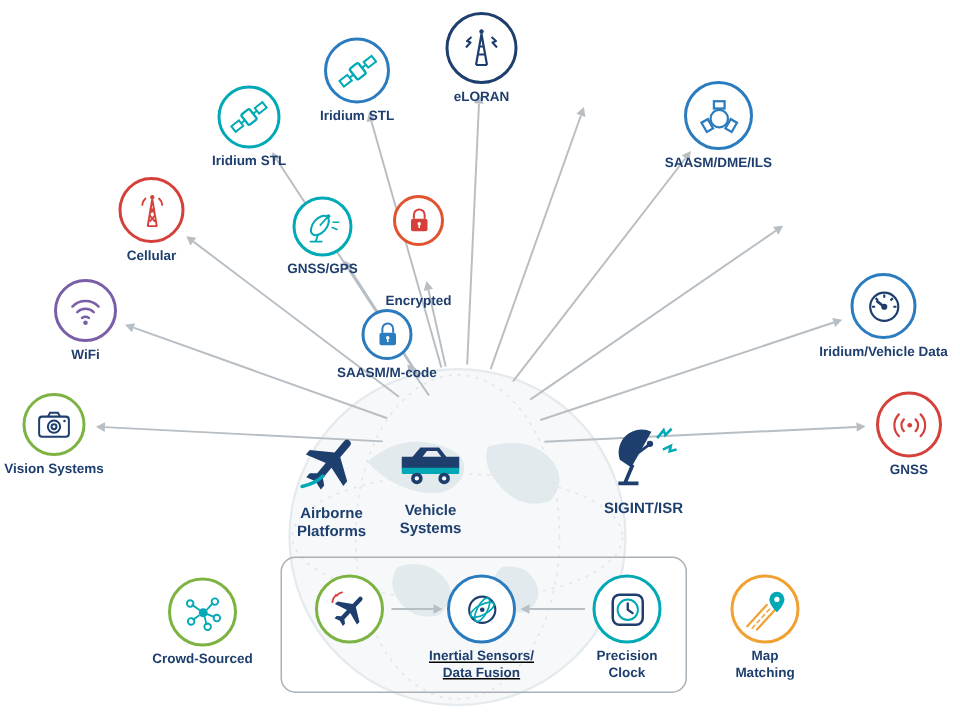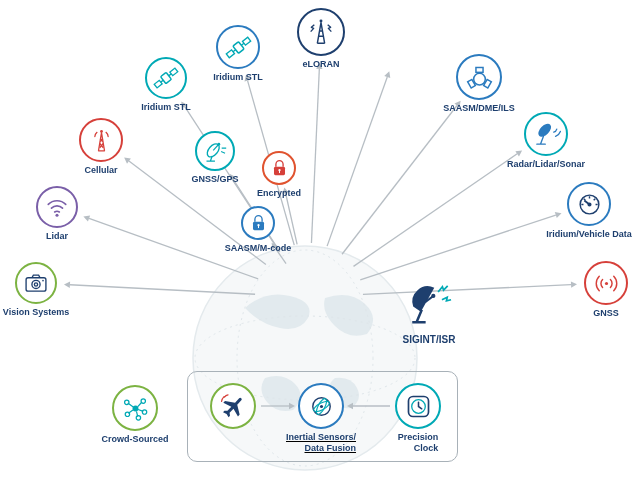--- a/index.html
+++ b/index.html
@@ -10,21 +10,21 @@
   }
   .globe { position:absolute; pointer-events:none; }
   #spokes { position:absolute; left:0; top:0; pointer-events:none; }
   .pnt-box { position:absolute; border:1.5px solid #a8b1b8; border-radius:10px; background:transparent; }
   #stage { position:absolute; left:0; top:0; width:640px; height:482px; }
   .node { position:absolute; width:120px; display:flex; flex-direction:column; align-items:center; }
   .circle { border:2.6px solid #999; border-radius:50%; background:#fff;
             display:flex; align-items:center; justify-content:center; }
   .picon { display:flex; align-items:center; justify-content:center; height:50px; }
   .label { margin-top:3px; font-size:9px; font-weight:600; color:#1e3f6e;
-           text-align:right; line-height:1.22; white-space:pre-line; }
+           text-align:center; line-height:1.22; white-space:pre-line; }
   .platform .label { font-size:10px; font-weight:700; margin-top:4px; }
 </style>
 </head>
 <body>
 
 <svg class="globe" width="240" height="240" viewBox="0 0 240 240" style="left:185px; top:238px;">
   <circle cx="120" cy="120" r="112" fill="#f6f8f9" stroke="#e4eaed" stroke-width="1.5"></circle>
   <g fill="#e2eaee">
     <path d="M60 70q20-18 45-12t18 22q-8 14-28 10t-35-20z"></path>
     <path d="M140 60q25-8 40 6t2 30q-18 6-32-8t-10-28z"></path>
@@ -121,29 +121,20 @@
           <g fill="none" stroke="#2b7bbf" stroke-width="2.3">
             <circle cx="24" cy="26.5" r="9"></circle>
             <rect x="18.5" y="8.5" width="11" height="7.5"></rect>
             <rect x="18.5" y="8.5" width="11" height="7.5" transform="rotate(120 24 26.5)"></rect>
             <rect x="18.5" y="8.5" width="11" height="7.5" transform="rotate(-120 24 26.5)"></rect>
           </g>
         </svg>
       </div>
       <div class="label">SAASM/DME/ILS</div>
     </div>
-    <div class="node" style="left: 486px; top: 112px;">
-      <div class="circle" style="width: 44px; height: 44px; border-color: rgb(0, 169, 181);">
-        <svg viewBox="0 0 48 48" width="29" height="29">
-          <ellipse cx="21" cy="17" rx="13" ry="7.5" transform="rotate(-45 21 17)" fill="#2b7bbf"></ellipse>
-          <path d="M19 27l-5 13M8 40h14M36 20a7 7 0 0 0 5-5M39 27a13 13 0 0 0 8-8" stroke="#2b7bbf" stroke-width="2.2" fill="none" stroke-linecap="round"></path>
-        </svg>
-      </div>
-      <div class="label">Radar/Lidar/Sonar</div>
-    </div>
     <div class="node" style="left: 529px; top: 182px;">
       <div class="circle" style="width: 44px; height: 44px; border-color: rgb(43, 123, 191);">
         <svg viewBox="0 0 48 48" width="29" height="29">
           <g fill="none" stroke="#1e3f6e" stroke-width="2.4">
             <circle cx="24" cy="24" r="15.5"></circle>
             <path d="M24 10.5v3.5M14.5 14.5l2.6 2.6M33.5 14.5l-2.6 2.6M10.5 24h3.5M34 24h3.5"></path>
             <path d="M24 24l-8.5-6.5" stroke-width="3"></path>
             <circle cx="24" cy="24" r="2.2" fill="#1e3f6e"></circle>
           </g>
         </svg>
@@ -179,21 +170,21 @@
       <div class="circle" style="width: 42px; height: 42px; border-color: rgb(122, 95, 168);">
         <svg viewBox="0 0 48 48" width="28" height="28">
           <g fill="none" stroke="#7a5fa8" stroke-width="2.8" stroke-linecap="round">
             <path d="M9 19.5a21 21 0 0 1 30 0"></path>
             <path d="M14.5 26a13.5 13.5 0 0 1 19 0"></path>
             <path d="M20 32.5a7.5 7.5 0 0 1 8 0"></path>
           </g>
           <circle cx="24" cy="38" r="2.6" fill="#7a5fa8"></circle>
         </svg>
       </div>
-      <div class="label">Lidar</div>
+      <div class="label">WiFi</div>
     </div>
     <div class="node" style="left: -24px; top: 262px;">
       <div class="circle" style="width: 42px; height: 42px; border-color: rgb(124, 179, 66);">
         <svg viewBox="0 0 48 48" width="28" height="28">
           <g fill="none" stroke="#1e3f6e" stroke-width="2.3">
             <rect x="7" y="15" width="34" height="23" rx="3.5"></rect>
             <path d="M17 15l2.5-4.5h9L31 15"></path>
             <circle cx="24" cy="26.5" r="7"></circle>
             <circle cx="24" cy="26.5" r="2.8"></circle>
             <circle cx="36" cy="20" r="1.4" fill="#1e3f6e" stroke="none"></circle>
@@ -207,21 +198,21 @@
         <svg viewBox="0 0 48 48" width="27" height="27">
           <ellipse cx="20" cy="22" rx="13.5" ry="8" transform="rotate(-50 20 22)" fill="none" stroke="#00a9b5" stroke-width="2.4"></ellipse>
           <path d="M20 22l9-10" stroke="#00a9b5" stroke-width="2"></path>
           <circle cx="30" cy="11" r="2.4" fill="#00a9b5"></circle>
           <path d="M18 32l-3 9M8 41h15" stroke="#00a9b5" stroke-width="2.2" fill="none"></path>
           <path d="M34 24l7 3M35 18h8" stroke="#00a9b5" stroke-width="1.8"></path>
         </svg>
       </div>
       <div class="label">GNSS/GPS</div>
     </div>
-    <div class="node" style="left: 219px; top: 151px;">
+    <div class="node" style="left: 219px; top: 130px; gap: 28px;">
       <div class="circle" style="width: 34px; height: 34px; border-color: rgb(224, 83, 47);">
         <svg viewBox="0 0 48 48" width="23" height="23">
           <path d="M16.5 20.5v-5.5a7.5 7.5 0 0 1 15 0v5.5" fill="none" stroke="#d6403a" stroke-width="2.8"></path>
           <rect x="12.5" y="20.5" width="23" height="17.5" rx="3" fill="#d6403a"></rect>
           <circle cx="24" cy="27.5" r="2.4" fill="#fff"></circle>
           <path d="M24 27.5v6" stroke="#fff" stroke-width="2.2"></path>
         </svg>
       </div>
       <div class="label">Encrypted</div>
     </div>
@@ -277,20 +268,62 @@
     <div class="node" style="left: 358px; top: 383px;">
       <div class="circle" style="width: 46px; height: 46px; border-color: rgb(0, 169, 181);">
         <svg viewBox="0 0 48 48" width="31" height="31">
           <rect x="8.5" y="8.5" width="31" height="31" rx="7" fill="none" stroke="#1e3f6e" stroke-width="2.6"></rect>
           <circle cx="24" cy="24" r="10.5" fill="none" stroke="#00a9b5" stroke-width="2"></circle>
           <path d="M24 17.5V24l5 3.5" fill="none" stroke="#1e3f6e" stroke-width="2.4" stroke-linecap="round"></path>
         </svg>
       </div>
       <div class="label">Precision
 Clock</div>
+    </div>
+    <div class="node" style="left: 450px; top: 383px;">
+      <div class="circle" style="width: 46px; height: 46px; border-color: rgb(240, 161, 50);">
+        <svg viewBox="0 0 48 48" width="31" height="31">
+          <g stroke="#f0a132" fill="none" stroke-width="2.3" stroke-linecap="round">
+            <path d="M5 41L25 19"></path>
+            <path d="M15 44.5l20-22"></path>
+            <path d="M10 43L30 21" stroke-dasharray="4 3.5" stroke-width="1.5"></path>
+          </g>
+          <path d="M35.5 5.5a7.8 7.8 0 0 1 7.8 7.8c0 5.5-7.8 13.2-7.8 13.2s-7.8-7.7-7.8-13.2A7.8 7.8 0 0 1 35.5 5.5z" fill="#00a9b5"></path>
+          <circle cx="35.5" cy="13.3" r="2.7" fill="#fff"></circle>
+        </svg>
+      </div>
+      <div class="label">Map
+Matching</div>
+    </div>
+    <div class="node platform" style="left: 161px; top: 283px;">
+      <div class="picon">
+        <svg viewBox="0 0 48 48" width="46" height="46">
+          <g transform="rotate(40 24 24)">
+            <path d="M41 31.5v-4.2L26.6 17.6V7.2a2.6 2.6 0 0 0-5.2 0v10.4L7 27.3v4.2l14.4-4.4v9.3l-4 3.4v3.6l6.6-2 6.6 2v-3.6l-4-3.4v-9.3z" fill="#1e3f6e"></path>
+          </g>
+          <path d="M3.5 41c6.5-1.2 10.5-3.2 14.5-7.2" stroke="#00a9b5" stroke-width="2.4" fill="none" stroke-linecap="round"></path>
+        </svg>
+      </div>
+      <div class="label">Airborne
+Platforms</div>
+    </div>
+    <div class="node platform" style="left: 227px; top: 281px;">
+      <div class="picon">
+        <svg viewBox="0 0 48 48" width="46" height="46">
+          <path d="M4 31v-8.5h7.5L17 16h13l5 6.5h9V31z" fill="#1e3f6e"></path>
+          <rect x="4" y="30" width="40" height="4.5" rx="1" fill="#00a9b5"></rect>
+          <circle cx="14.5" cy="37.5" r="4" fill="#1e3f6e"></circle>
+          <circle cx="33.5" cy="37.5" r="4" fill="#1e3f6e"></circle>
+          <circle cx="14.5" cy="37.5" r="1.5" fill="#fff"></circle>
+          <circle cx="33.5" cy="37.5" r="1.5" fill="#fff"></circle>
+          <path d="M18.5 22.5l3-4h7l3 4z" fill="#fff" opacity="0.9"></path>
+        </svg>
+      </div>
+      <div class="label">Vehicle
+Systems</div>
     </div>
     <div class="node platform" style="left: 369px; top: 280px;">
       <div class="picon">
         <svg viewBox="0 0 48 48" width="46" height="46">
           <path d="M7.5 25.5A16 16 0 0 1 29.5 6L15.5 31z" fill="#1e3f6e"></path>
           <path d="M20 21l8-6" stroke="#1e3f6e" stroke-width="2"></path>
           <circle cx="28.5" cy="14.5" r="2.2" fill="#1e3f6e"></circle>
           <path d="M16.5 29l-5.5 13M6.5 42h14" stroke="#1e3f6e" stroke-width="2.6" fill="none"></path>
           <path d="M33.5 10.5L38 5l1.2 3.4L43.5 4M37.5 18.5l5.5-2.6-.8 3.8 4.8-1.2" stroke="#00a9b5" stroke-width="1.8" fill="none"></path>
         </svg>

